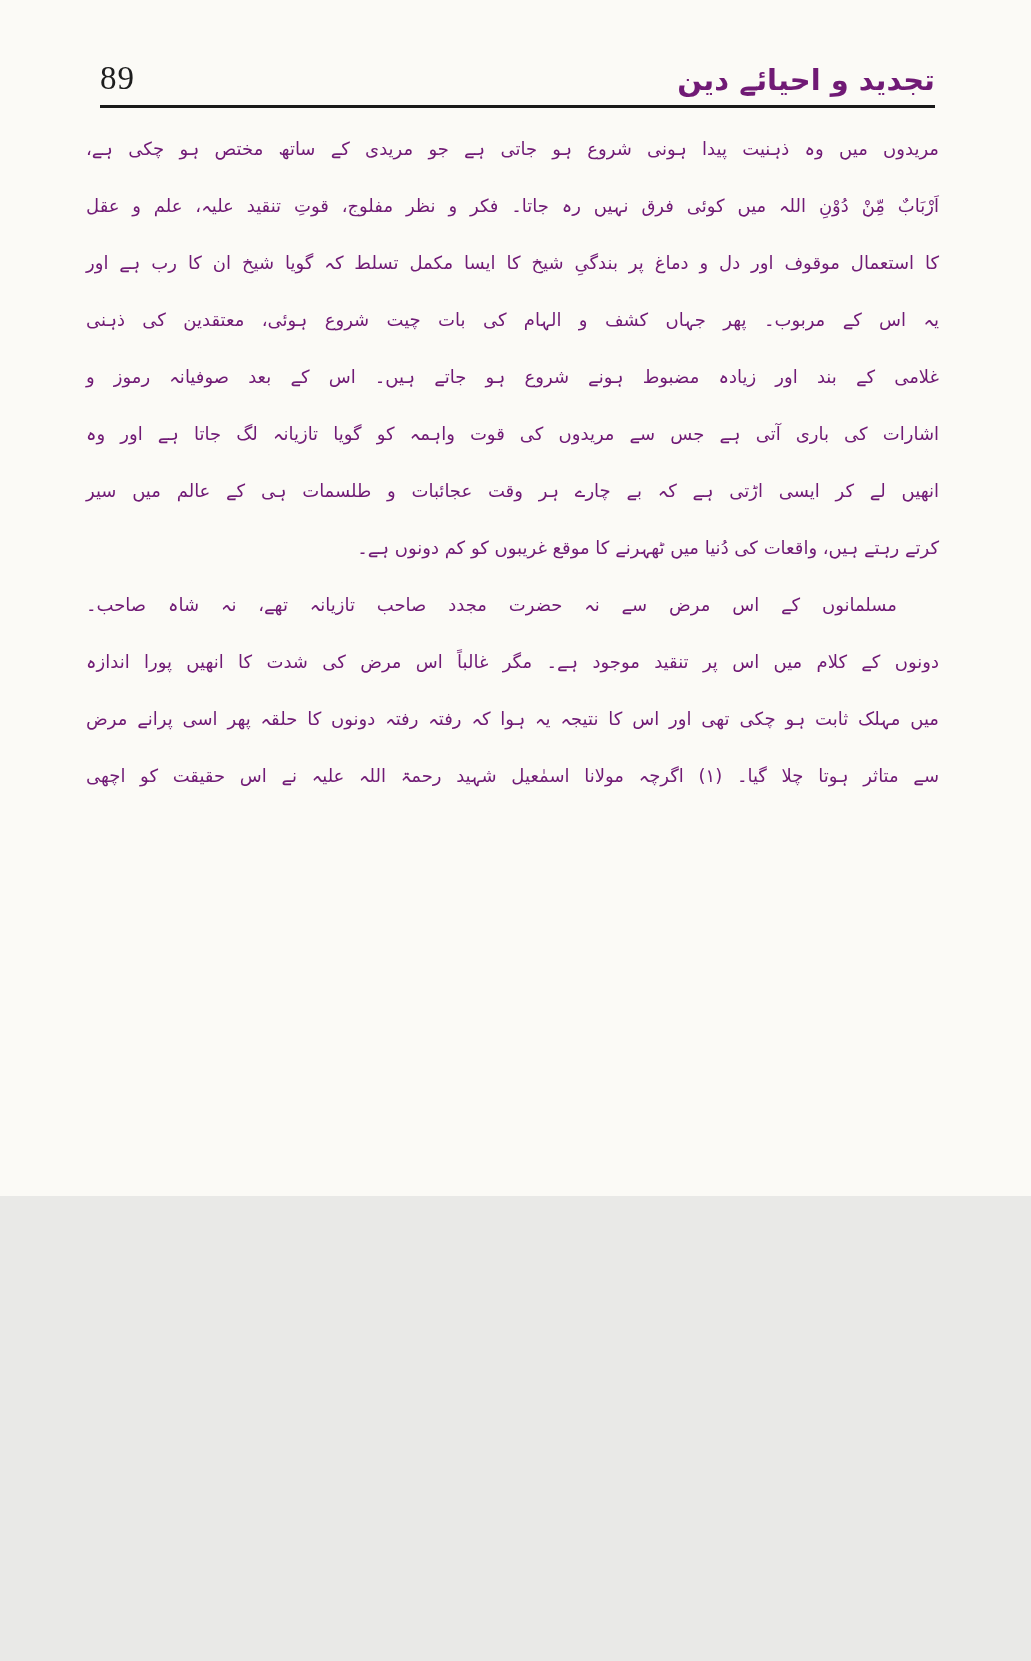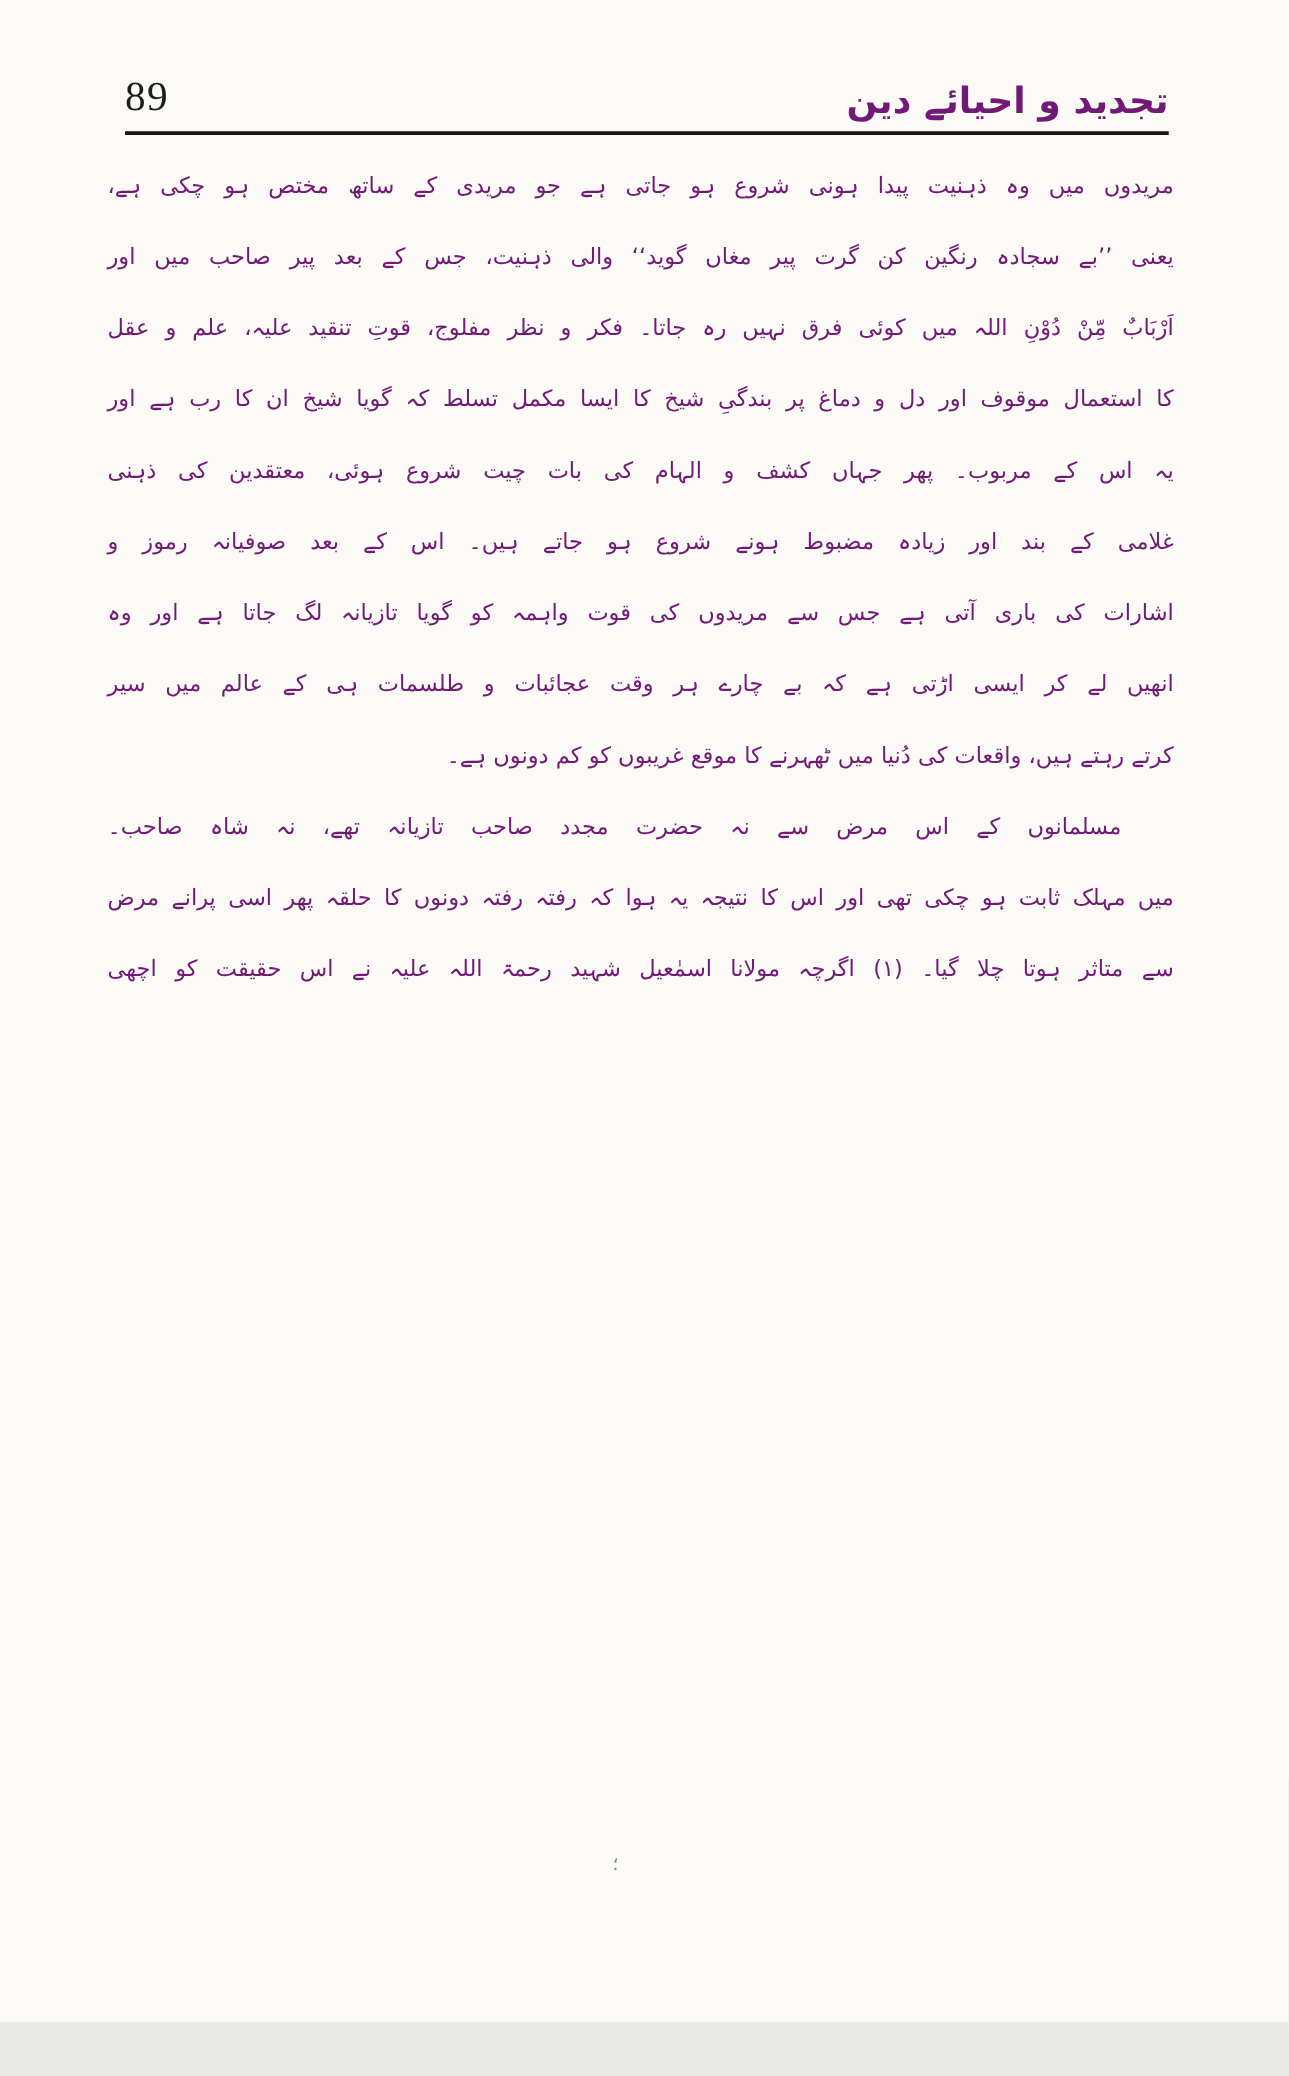--- a/index.html
+++ b/index.html
@@ -1,19 +1,19 @@
 <!DOCTYPE html>
 <html lang="ur"><head>
 <meta charset="utf-8">
 <style>
   * { margin: 0; padding: 0; box-sizing: border-box; }
   html, body { background: #e9e9e7; }
   .page {
     width: 1031px;
-    height: 1618px;
+    height: 1196px;
     margin: 0 auto;
     background: #fbfaf6;
     color: #181818;
     font-family: "DejaVu Sans", sans-serif;
     position: relative;
     overflow: hidden;
   }
   .header {
     display: flex;
     justify-content: space-between;
@@ -65,29 +65,29 @@
 
   <div class="header">
     <div class="page-number">89</div>
     <div class="header-title">تجدید و احیائے دین</div>
   </div>
 
   <div class="header-rule"></div>
 
   <div class="body-text">
     <div class="line">مریدوں میں وہ ذہنیت پیدا ہونی شروع ہو جاتی ہے جو مریدی کے ساتھ مختص ہو چکی ہے،</div>
-    <div class="line">یعنی ’’بے سجادہ رنگین کن گرت پیر مغاں گوید‘‘ والی ذہنیت، جس کے بعد پیر صاحب میں اور</div>
     <div class="line">اَرْبَابٌ مِّنْ دُوْنِ اللہ میں کوئی فرق نہیں رہ جاتا۔ فکر و نظر مفلوج، قوتِ تنقید علیہ، علم و عقل</div>
     <div class="line">کا استعمال موقوف اور دل و دماغ پر بندگیِ شیخ کا ایسا مکمل تسلط کہ گویا شیخ ان کا رب ہے اور</div>
     <div class="line">یہ اس کے مربوب۔ پھر جہاں کشف و الہام کی بات چیت شروع ہوئی، معتقدین کی ذہنی</div>
     <div class="line">غلامی کے بند اور زیادہ مضبوط ہونے شروع ہو جاتے ہیں۔ اس کے بعد صوفیانہ رموز و</div>
     <div class="line">اشارات کی باری آتی ہے جس سے مریدوں کی قوت واہمہ کو گویا تازیانہ لگ جاتا ہے اور وہ</div>
     <div class="line">انھیں لے کر ایسی اڑتی ہے کہ بے چارے ہر وقت عجائبات و طلسمات ہی کے عالم میں سیر</div>
     <div class="line end">کرتے رہتے ہیں، واقعات کی دُنیا میں ٹھہرنے کا موقع غریبوں کو کم دونوں ہے۔</div>
     <div class="line indent">مسلمانوں کے اس مرض سے نہ حضرت مجدد صاحب تازیانہ تھے، نہ شاہ صاحب۔</div>
+    <div class="line">دونوں کے کلام میں اس پر تنقید موجود ہے۔ مگر غالباً اس مرض کی شدت کا انھیں پورا اندازہ</div>
     <div class="line">میں مہلک ثابت ہو چکی تھی اور اس کا نتیجہ یہ ہوا کہ رفتہ رفتہ دونوں کا حلقہ پھر اسی پرانے مرض</div>
     <div class="line">سے متاثر ہوتا چلا گیا۔ (۱) اگرچہ مولانا اسمٰعیل شہید رحمۃ اللہ علیہ نے اس حقیقت کو اچھی</div>
 
   </div>
 
   <div class="artifact">؛</div>
 
 </div>
 
 </body></html>

